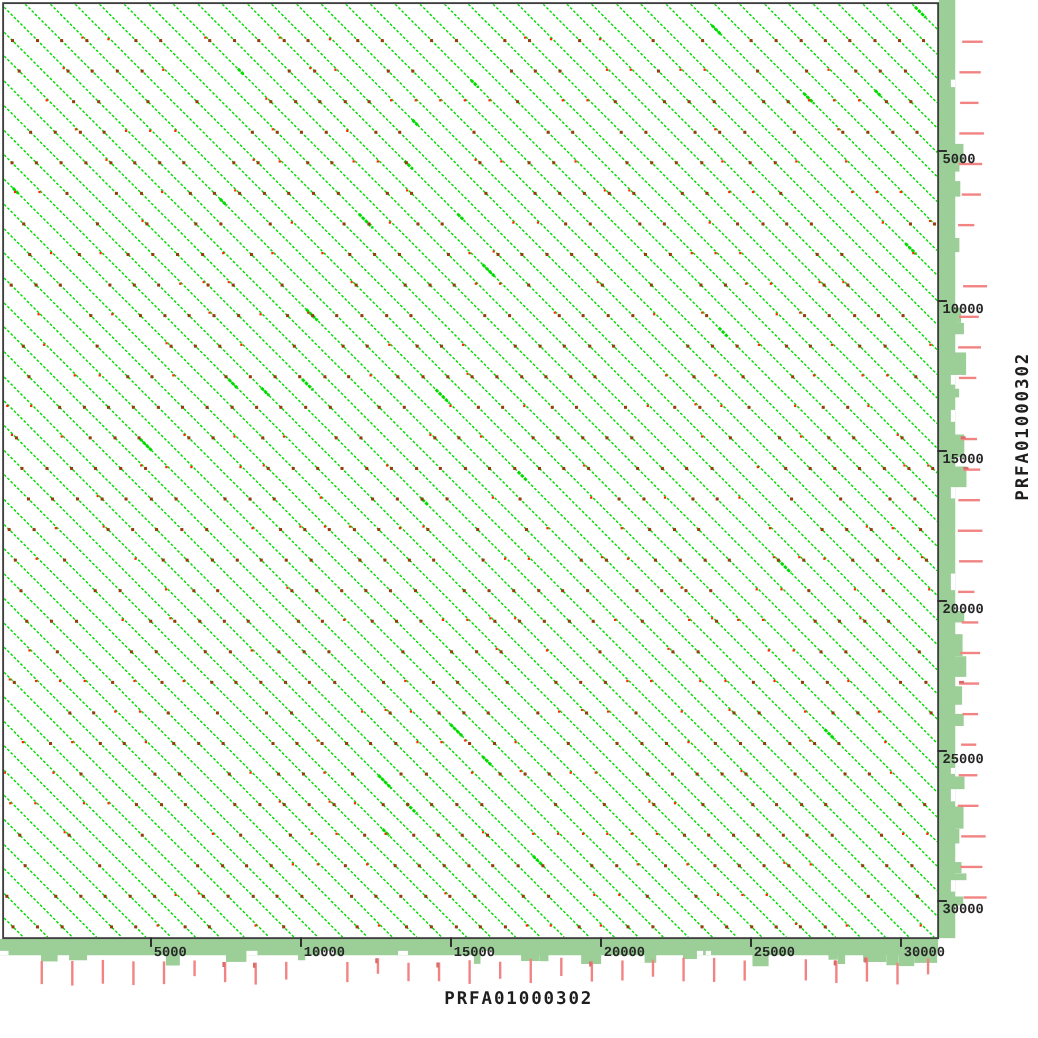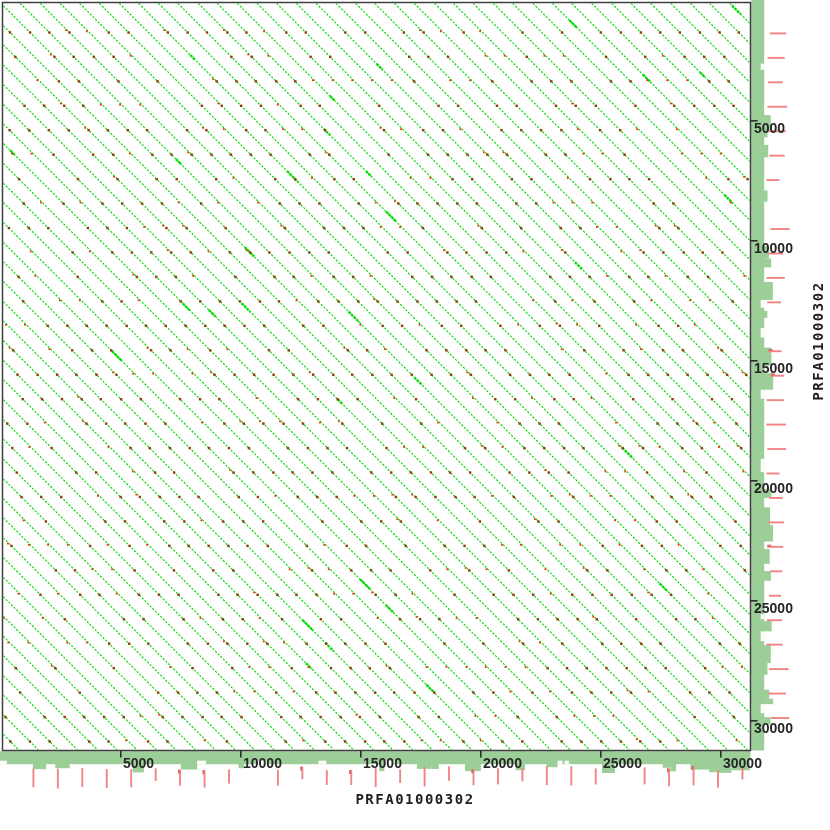--- a/index.html
+++ b/index.html
@@ -1,22 +1,22 @@
 <!DOCTYPE html>
 <html><head>
 <meta charset="utf-8">
 <style>
   html,body{margin:0;padding:0;background:#ffffff;width:830px;height:830px;overflow:hidden;}
   body{position:relative;font-family:"DejaVu Sans Mono","Liberation Mono",monospace;}
   #scene{position:absolute;left:0;top:0;}
   .tick-label{
     position:absolute;
-    font-family:Liberation Sans, sans-serif;
+    font-family:Liberation Mono, monospace;
     font-weight:bold;
-    font-size:14px;
+    font-size:11px;
     line-height:13px;
     color:#262626;
     letter-spacing:0px;
     white-space:nowrap;
   }
   .axis-title{
     position:absolute;
     font-family:"DejaVu Sans Mono","Liberation Mono",monospace;
     font-weight:bold;
     font-size:14px;

